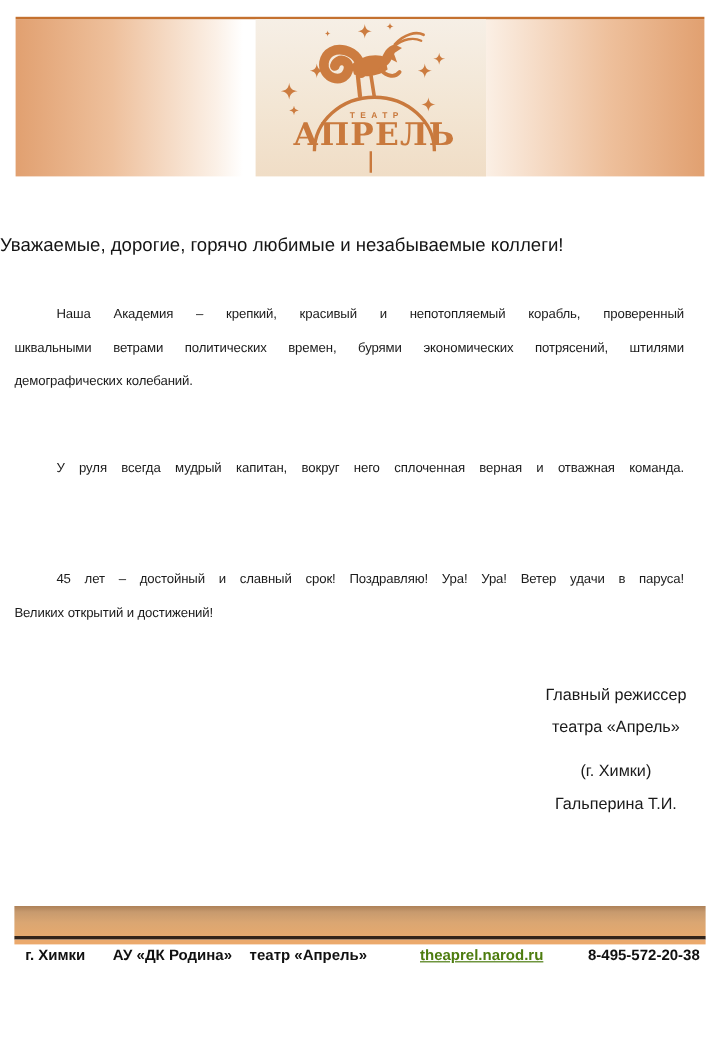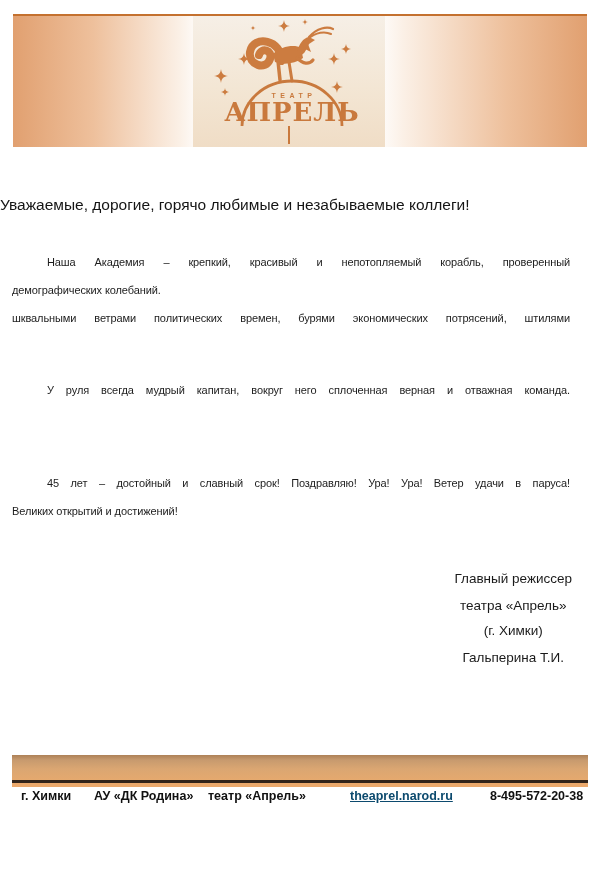--- a/index.html
+++ b/index.html
@@ -10,21 +10,21 @@
 
   
   .header-band{
     position:absolute;top:14px;left:13px;right:13px;height:131px;
     border-top:2px solid #c4712f;
     background:linear-gradient(to right,
       #e1a070 0%, #eec09c 14%, #fbf0e6 29%, #ffffff 33%,
       #ffffff 63%, #fbf0e6 68%, #eec09c 86%, #e1a070 100%);
   }
   .logo-panel{
-    position:absolute;left:180px;top:0;width:192px;height:131px;
+    position:absolute;left:200px;top:0;width:192px;height:131px;
     background:linear-gradient(to bottom,#f6efe6 0%,#f3e6d4 55%,#f0ddc6 100%);
   }
   .logo-panel svg{display:block;}
 
   
   .salutation{
     position:absolute;top:195px;left:0;right:0;
     font-size:15.5px;line-height:20px;color:#151515;
   }
   .para{position:absolute;left:12px;width:558px;font-size:11px;letter-spacing:-0.1px;}
@@ -32,38 +32,38 @@
   .para .ln.just{text-align:justify;text-align-last:justify;white-space:normal;}
   .para .ln.first{padding-left:35px;}
   .p1{top:248px;}
   .p2{top:376px;}
   .p3{top:469px;}
 
   
   .signature{position:absolute;top:570px;right:28px;text-align:right;font-size:13.5px;color:#1a1a1a;}
   .sig-line{line-height:17px;text-align:center;}
   .sig-line.m10{margin-top:10px;}
-  .sig-line.m3{margin-top:8px;}
+  .sig-line.m3{margin-top:20px;}
 
   
   .footer-band{position:absolute;top:755px;left:12px;right:12px;height:32px;}
   .band-grad{
     height:25px;
     background:linear-gradient(to bottom,#ad8158 0%,#c79a6e 20%,#daa672 55%,#e5a96e 100%);
   }
   .band-dark{height:3px;background:#32241a;}
   .band-strip{height:4px;background:#eba96c;}
   .footer-row{position:absolute;top:789px;left:0;right:0;height:16px;font-size:12.5px;font-weight:bold;color:#111;}
   .footer-item{position:absolute;top:0;white-space:nowrap;}
   .fi-0{left:21px;text-align:center;}
   .fi-1{left:94px;}
   .fi-2{left:208px;}
   .fi-3{left:350px;}
   .fi-4{left:490px;}
-  .footer-link{color:#0c4a6e;text-decoration:underline;cursor:pointer;}
+  .footer-link{color:#4d7c0f;text-decoration:underline;cursor:pointer;}
 </style>
 </head>
 <body>
 
 <div class="page">
 
   <div class="header-band">
     <div class="logo-panel">
       <svg width="168" height="131" viewBox="0 0 168 131">
         <defs>
@@ -100,22 +100,22 @@
         <text x="101" y="82" text-anchor="middle" font-size="7" letter-spacing="4.5" font-weight="bold" font-family="Liberation Sans, sans-serif" fill="#c9793d">ТЕАТР</text>
         <text x="99" y="105" text-anchor="middle" font-size="26" letter-spacing="1" font-weight="bold" font-family="DejaVu Serif, serif" fill="#c9793d">АПРЕЛЬ</text>
       </svg>
     </div>
   </div>
 
   <div class="salutation">Уважаемые, дорогие, горячо любимые и незабываемые коллеги!</div>
 
   <div class="para p1">
     <div class="ln just first">Наша Академия – крепкий, красивый и непотопляемый корабль, проверенный</div>
+    <div class="ln just">шквальными ветрами политических времен, бурями экономических потрясений, штилями</div>
     <div class="ln">демографических колебаний.</div>
-    <div class="ln just">шквальными ветрами политических времен, бурями экономических потрясений, штилями</div>
   </div>
 
   <div class="para p2">
     <div class="ln just first">У руля всегда мудрый капитан, вокруг него сплоченная верная и отважная команда.</div>
   </div>
 
   <div class="para p3">
     <div class="ln just first">45 лет – достойный и славный срок! Поздравляю! Ура! Ура! Ветер удачи в паруса!</div>
     <div class="ln">Великих открытий и достижений!</div>
   </div>

